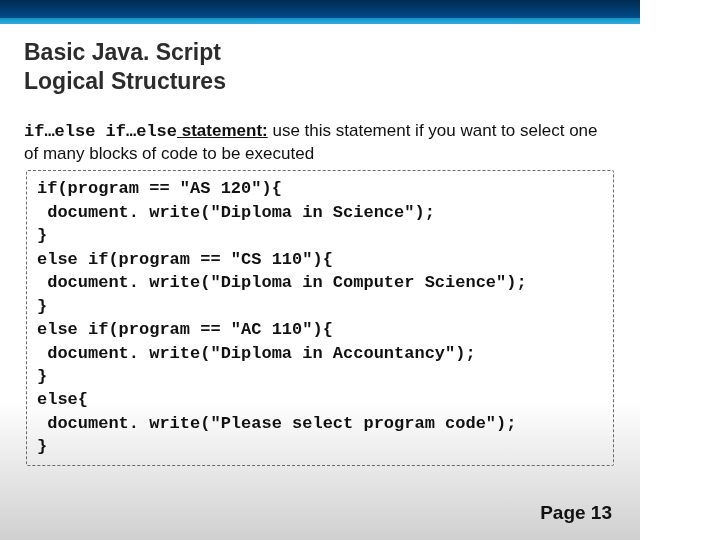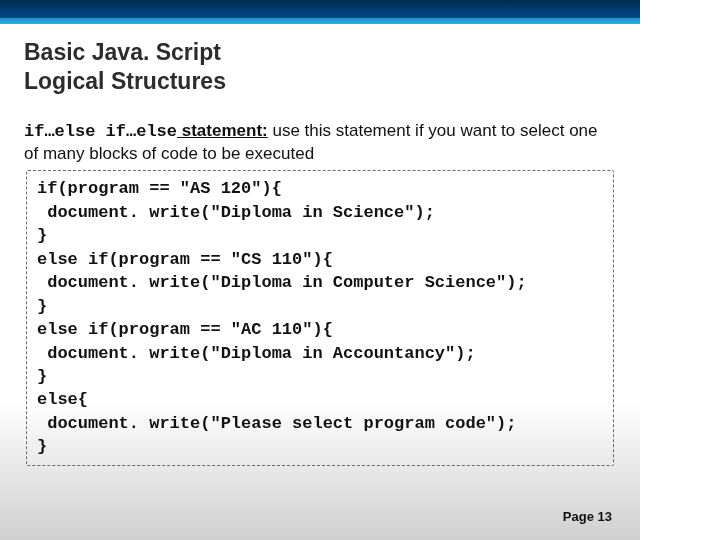--- a/index.html
+++ b/index.html
@@ -65,21 +65,21 @@
     bottom: 0;
     height: 140px;
     background: linear-gradient(to top, #d0d0d0 0%, rgba(255,255,255,0) 100%);
     pointer-events: none;
     z-index: 0;
   }
   .page-number {
     position: absolute;
     bottom: 16px;
     right: 28px;
-    font-size: 13px;
+    font-size: 19px;
     font-weight: bold;
     color: #111;
     z-index: 2;
   }
   .page-wrap {
     position: relative;
     width: 640px;
     height: 540px;
   }
   .rel {

